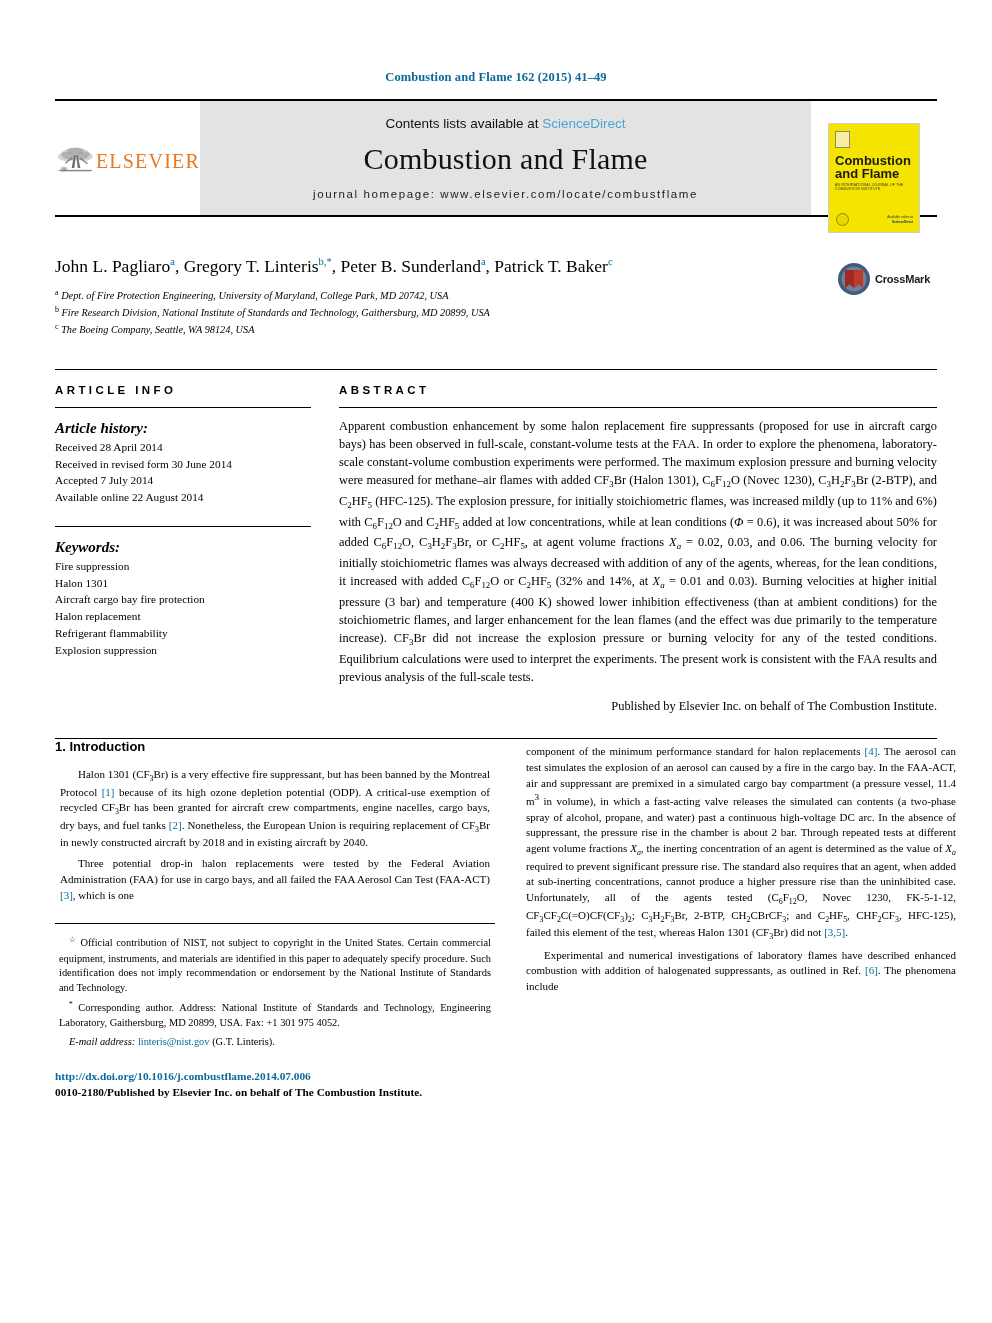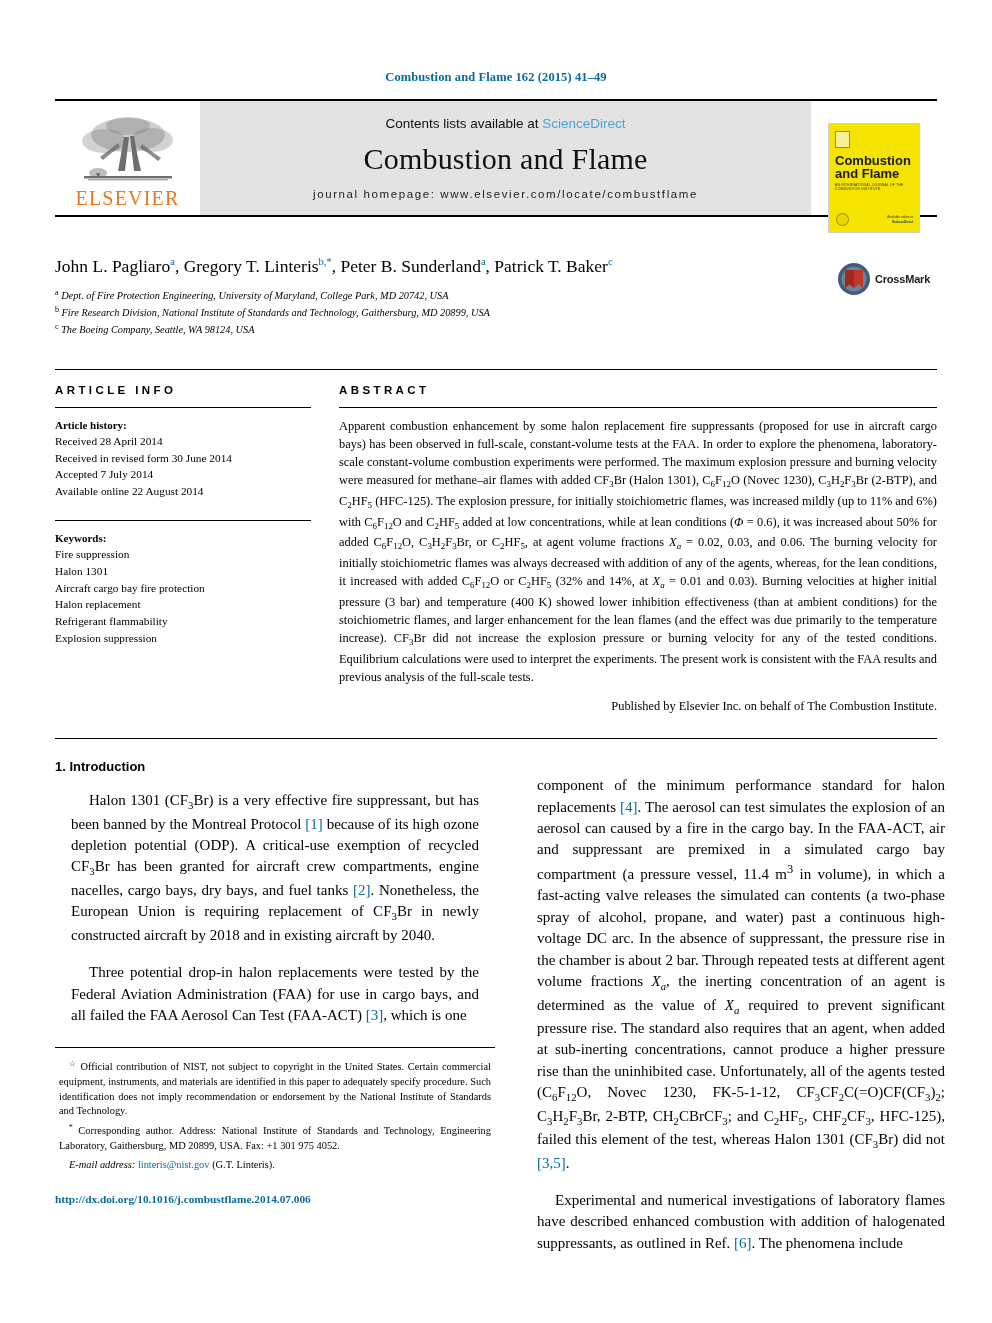--- a/index.html
+++ b/index.html
@@ -31,21 +31,21 @@
     border-top: 2.5px solid #000;
     border-bottom: 2.5px solid #000;
     height: 118px;
     display: flex;
     align-items: stretch;
   }
   .mast-left {
     width: 145px;
     flex: 0 0 145px;
     display: flex;
-    flex-direction: column;
+    flex-direction: row;
     align-items: center;
     justify-content: center;
     background: #fff;
     padding-top: 4px;
   }
   .elsevier-tree { width: 108px; height: 74px; display:block; }
   .elsevier-word {
     color: #E87722;
     font-family: "Liberation Serif", serif;
     font-size: 20px;
@@ -179,54 +179,53 @@
   .col-info { width: 256px; flex: 0 0 256px; }
   .col-abs { flex: 1 1 auto; }
   .sec-head {
     font-family: "Liberation Sans", sans-serif;
     font-weight: bold;
     font-size: 11.5px;
     letter-spacing: 3.4px;
     margin-bottom: 11px;
   }
   .rule { border-top: 1px solid #000; margin-bottom: 9px; }
-  .ital-head { font-weight: bold; font-size: 11px; }
+  .ital-head { font-style: italic; font-weight: bold; font-size: 15px; }
   .info-list { font-size: 11.3px; line-height: 1.48; }
   .kw-block { margin-top: 20px; }
   .abs-text {
     font-size: 12.4px;
     line-height: 1.47;
     text-align: justify;
   }
   .abs-pub {
     text-align: right;
     font-size: 12.4px;
     margin-top: 13px;
   }
 
   
   .bodyblock {
     margin: 24px 55px 0 55px;
     border-top: 1px solid #000;
-    padding-top: 20px;
     display: flex;
     gap: 26px;
   }
   .bcol { width: 440px; flex: 0 0 440px; }
   h2.secnum {
     font-family: "Liberation Sans", sans-serif;
     font-size: 13px;
     font-weight: bold;
     margin: 0 0 13px 0;
   }
   p.para {
-    font-size: 15px;
+    font-size: 11px;
     line-height: 1.43;
     text-align: justify;
-    margin: 16px;
+    margin: 5px;
     text-indent: 18px;
   }
   p.para + p.para { margin-top: 0; }
   a.cite, .cite { color: #0a6a9a; text-decoration: none; }
 
   .footnotes {
     margin-top: 20px;
     border-top: 1px solid #000;
     padding-top: 7px;
   }
@@ -371,20 +370,21 @@
       <p class="para">Three potential drop-in halon replacements were tested by the Federal Aviation Administration (FAA) for use in cargo bays, and all failed the FAA Aerosol Can Test (FAA-ACT) <span class="cite">[3]</span>, which is one</p>
 
       <div class="footnotes">
         <p class="fn indent"><sup class="fm">☆</sup> <span>Official contribution of NIST, not subject to copyright in the United States. Certain commercial equipment, instruments, and materials are identified in this paper to adequately specify procedure. Such identification does not imply recommendation or endorsement by the National Institute of Standards and Technology.</span></p>
         <p class="fn indent"><sup class="fm">*</sup> <span>Corresponding author. Address: National Institute of Standards and Technology, Engineering Laboratory, Gaithersburg, MD 20899, USA. Fax: +1 301 975 4052.</span></p>
         <p class="fn indent"><span class="em">E-mail address:</span> <span class="mail">linteris@nist.gov</span> <span>(G.T. Linteris).</span></p>
       </div>
 
       <div class="doi">
         <div class="link">http://dx.doi.org/10.1016/j.combustflame.2014.07.006</div>
+        <div class="issn">0010-2180/Published by Elsevier Inc. on behalf of The Combustion Institute.</div>
       </div>
     </div>
 
     <div class="bcol">
       <p class="para" style="text-indent:0">component of the minimum performance standard for halon replacements <span class="cite">[4]</span>. The aerosol can test simulates the explosion of an aerosol can caused by a fire in the cargo bay. In the FAA-ACT, air and suppressant are premixed in a simulated cargo bay compartment (a pressure vessel, 11.4 m<sup>3</sup> in volume), in which a fast-acting valve releases the simulated can contents (a two-phase spray of alcohol, propane, and water) past a continuous high-voltage DC arc. In the absence of suppressant, the pressure rise in the chamber is about 2 bar. Through repeated tests at different agent volume fractions <i>X<sub>a</sub></i>, the inerting concentration of an agent is determined as the value of <i>X<sub>a</sub></i> required to prevent significant pressure rise. The standard also requires that an agent, when added at sub-inerting concentrations, cannot produce a higher pressure rise than the uninhibited case. Unfortunately, all of the agents tested (C<sub>6</sub>F<sub>12</sub>O, Novec 1230, FK-5-1-12, CF<sub>3</sub>CF<sub>2</sub>C(=O)CF(CF<sub>3</sub>)<sub>2</sub>; C<sub>3</sub>H<sub>2</sub>F<sub>3</sub>Br, 2-BTP, CH<sub>2</sub>CBrCF<sub>3</sub>; and C<sub>2</sub>HF<sub>5</sub>, CHF<sub>2</sub>CF<sub>3</sub>, HFC-125), failed this element of the test, whereas Halon 1301 (CF<sub>3</sub>Br) did not <span class="cite">[3,5]</span>.</p>
 
       <p class="para">Experimental and numerical investigations of laboratory flames have described enhanced combustion with addition of halogenated suppressants, as outlined in Ref. <span class="cite">[6]</span>. The phenomena include</p>
     </div>
   </div>
 

